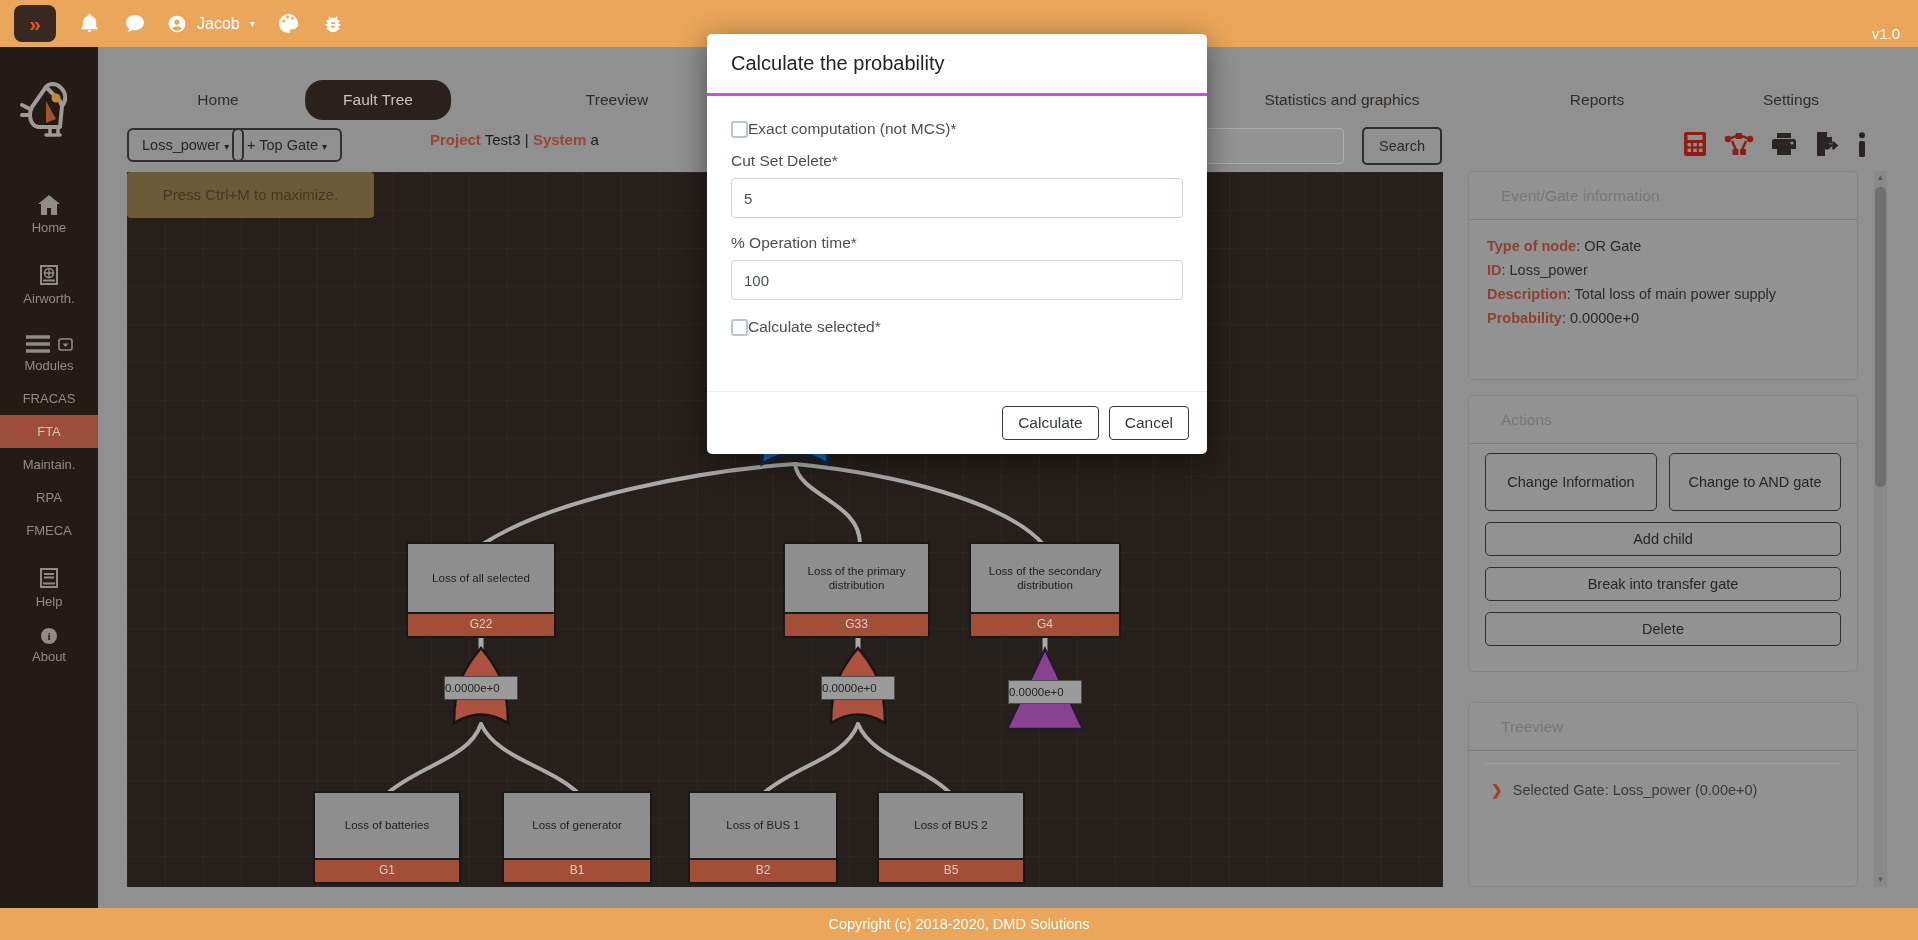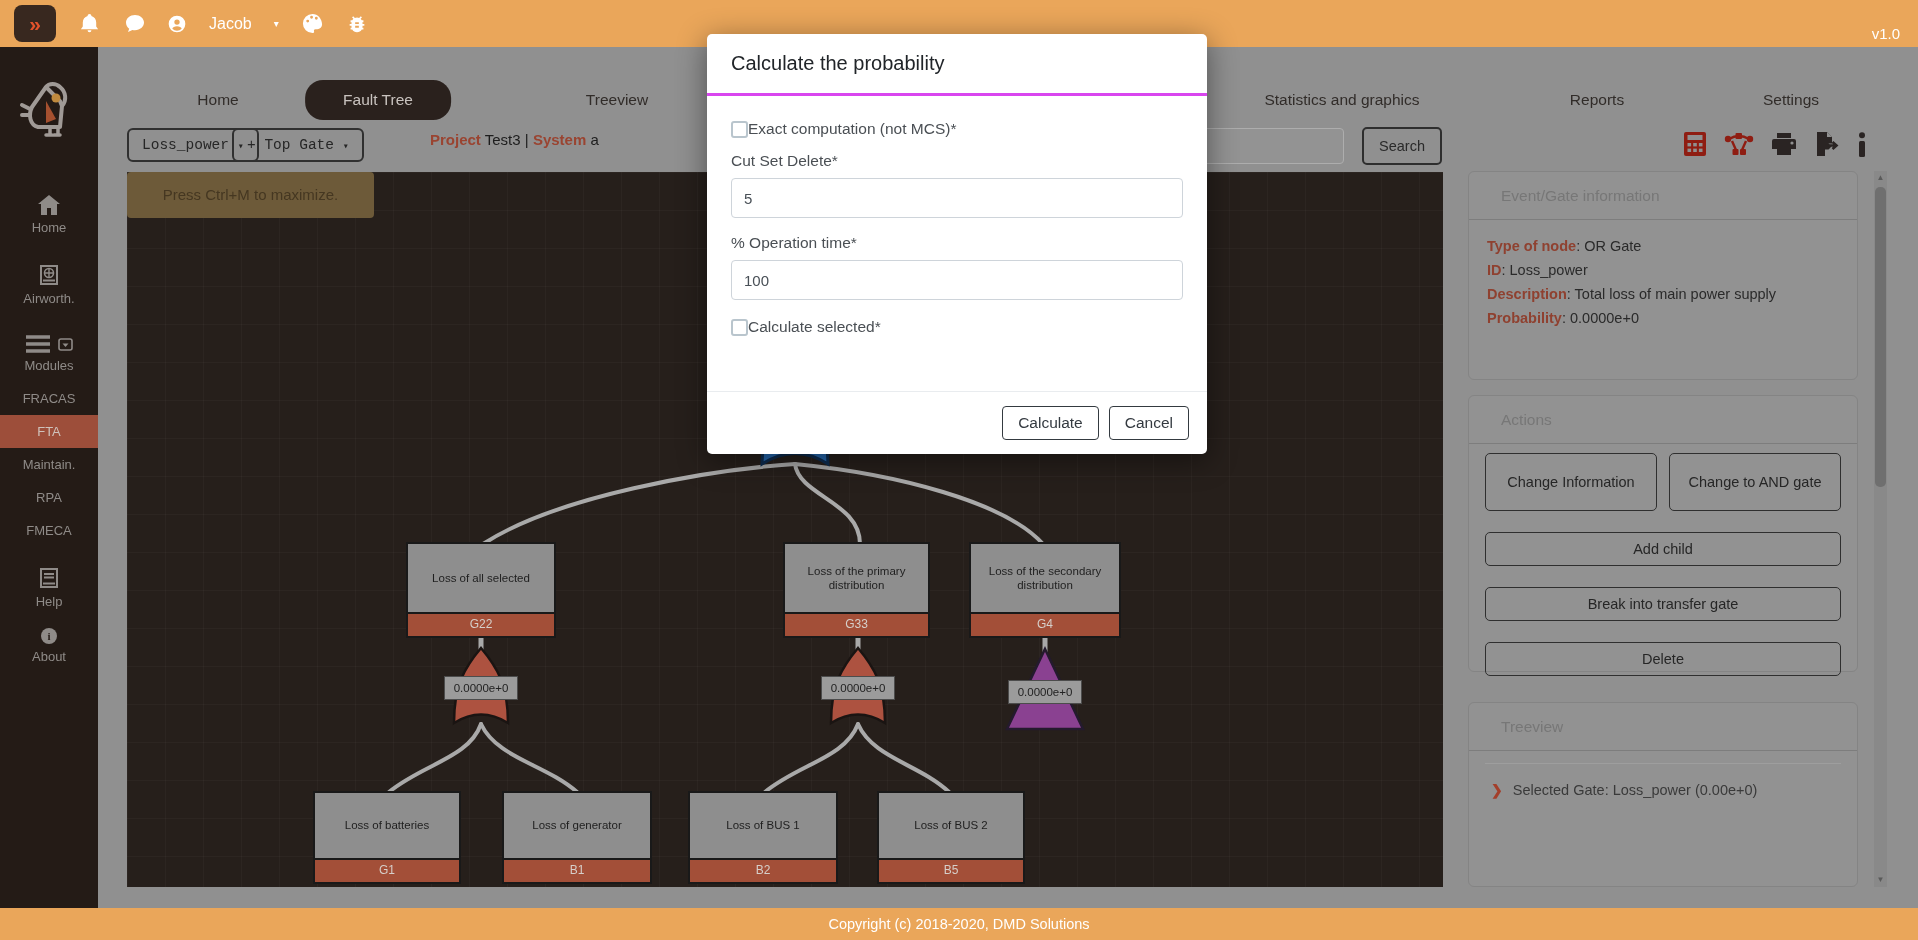--- a/index.html
+++ b/index.html
@@ -4,65 +4,65 @@
 <style>
   * { margin:0; padding:0; box-sizing:border-box; }
   html,body { background:#555; }
   body { font-family:"Liberation Sans", sans-serif; }
   .screen { position:relative; width:1918px; height:940px; overflow:hidden; background:#909090; }
 
   
   .topbar { position:absolute; left:0; top:0; width:1918px; height:47px; background:#eaa65a; display:flex; align-items:center; z-index:20; }
   .collapse-btn { width:42px; height:37px; margin-left:14px; background:#38281f; border:none; border-radius:8px; color:#e4532c; font-size:21px; font-weight:bold; line-height:33px; cursor:pointer; }
   .tb-ic { margin-left:22px; display:flex; align-items:center; }
-  .user-box { display:flex; align-items:center; margin-left:20px; color:#fff; font-size:16px; gap:22px; cursor:pointer; }
+  .user-box { display:flex; align-items:center; margin-left:20px; color:#fff; font-size:16px; gap:10px; cursor:pointer; }
   .caret { font-size:10px; color:#fff; }
   .version { position:absolute; right:18px; bottom:5px; color:#fff; font-size:15px; }
 
   
   .sidebar { position:absolute; left:0; top:47px; width:98px; height:861px; background:#241b16; z-index:10; display:flex; flex-direction:column; align-items:center; }
   .side-logo { margin-top:28px; margin-bottom:40px; }
   .side-item { width:100%; display:flex; flex-direction:column; align-items:center; gap:4px; color:#8f8b88; font-size:13px; padding:9px 0; cursor:pointer; }
   .side-item.mt { margin-top:10px; }
   .side-item.active { background:#9d4e3a; color:#cfc2bb; }
   .mod-icons { display:flex; align-items:center; gap:7px; }
 
   
   .content { position:absolute; left:98px; top:47px; width:1820px; height:861px; background:#909090; }
 
   .tab { position:absolute; top:33px; height:40px; line-height:40px; transform:translateX(-50%); color:#312c29; font-size:15.5px; cursor:pointer; white-space:nowrap; }
   .tab.active { background:#2a211d; color:#c9c3bf; border-radius:18px; padding:0 38px; }
 
-  .tool-btn { position:absolute; top:81px; height:34px; background:transparent; border:2px solid #303030; border-radius:6px; color:#262626; font-size:14.5px; padding:0 13px; cursor:pointer;font-family:Liberation Mono, monospace; }
+  .tool-btn { position:absolute; top:81px; height:34px; background:transparent; border:2px solid #303030; border-radius:6px; color:#262626; font-size:14.5px; padding:0 13px; cursor:pointer; }
   .ttl { position:absolute; top:84px; left:332px; font-size:15px; color:#1d1d1d; white-space:nowrap; }
   .ttl b { color:#9a4431; }
   .search-input { position:absolute; left:1066px; top:81px; width:180px; height:36px; background:#939393; border:1px solid #adadad; border-radius:4px; padding:0 10px; font-size:14px; color:#2a2a2a; }
   .search-btn { position:absolute; left:1264px; top:80px; width:80px; height:38px; background:transparent; border:2px solid #2e2e2e; border-radius:5px; color:#2a2a2a; font-size:14.5px; cursor:pointer; }
   .icon-row { position:absolute; left:1585px; top:84px; display:flex; gap:17px; align-items:center; }
   .icon-row > span { cursor:pointer; display:flex; }
 
   
   .canvas { position:absolute; left:29px; top:125px; width:1316px; height:715px; background:#261f1b;
             background-image:linear-gradient(rgba(255,255,255,.028) 1px, transparent 1px),
                              linear-gradient(90deg, rgba(255,255,255,.028) 1px, transparent 1px);
             background-size:38px 38px; overflow:hidden; }
   .max-hint { position:absolute; left:0; top:0; width:247px; height:46px; background:#6d5a39; border-radius:4px; color:#453721; font-size:15px; line-height:46px; text-align:center; }
   .tree-svg { position:absolute; left:0; top:0; }
   .tnode { position:absolute; cursor:pointer; }
   .tbox { background:#8e8e8e; border:2px solid #191919; height:72px; display:flex; align-items:center; justify-content:center; text-align:center; color:#1f1f1f; font-size:11.5px; padding:3px; line-height:1.25; }
   .tnode.bottom .tbox { height:69px; }
   .tstrip { background:#a34f38; border:2px solid #191919; border-top:none; height:24px; color:#d6cfca; font-size:12px; text-align:center; line-height:21px; }
-  .chip { position:absolute; width:74px; height:24px; background:#9b9b9b; border:1px solid #4c4c4c; color:#222; font-size:11.5px; text-align:center; line-height:22px; cursor:pointer; }
+  .chip { position:absolute; width:74px; height:24px; background:#9b9b9b; border:1px solid #4c4c4c; color:#222; font-size:11.5px; line-height:22px; cursor:pointer; }
 
   
   .card { position:absolute; left:1370px; width:390px; background:#929292; border:1px solid #848484; border-radius:6px; }
   .card-h { height:48px; line-height:48px; padding-left:32px; color:#777; font-size:15.5px; border-bottom:1px solid #7d7d7d; }
   .info-body { padding:14px 18px; font-size:14.5px; color:#2a2a2a; line-height:24px; }
   .info-body b { color:#8f4130; }
-  .act-body { padding:9px 16px; display:flex; flex-direction:column; gap:21px; }
+  .act-body { padding:9px 16px; display:flex; flex-direction:column; gap:11px; }
   .act-row { display:flex; gap:12px; }
   .abtn { flex:1; background:transparent; border:1.5px solid #2f2f2f; border-radius:5px; color:#262626; font-size:14.5px; padding:8px 4px; cursor:pointer; }
   .abtn.tall { height:58px; }
   .tv-div { border-top:1px solid #9e9e9e; margin:12px 16px 0 16px; }
   .tv-item { display:flex; align-items:center; gap:10px; padding:18px 0 0 22px; font-size:14.5px; color:#3a3a3a; cursor:pointer; }
   .tv-item .chev { color:#a33f2b; font-weight:bold; font-size:14px; }
 
   
   .scrollbar { position:absolute; left:1776px; top:124px; width:13px; height:716px; background:#898989; }
   .sb-arrow { position:absolute; left:0; width:13px; height:14px; color:#5a5a5a; font-size:8px; text-align:center; line-height:14px; cursor:pointer; }

